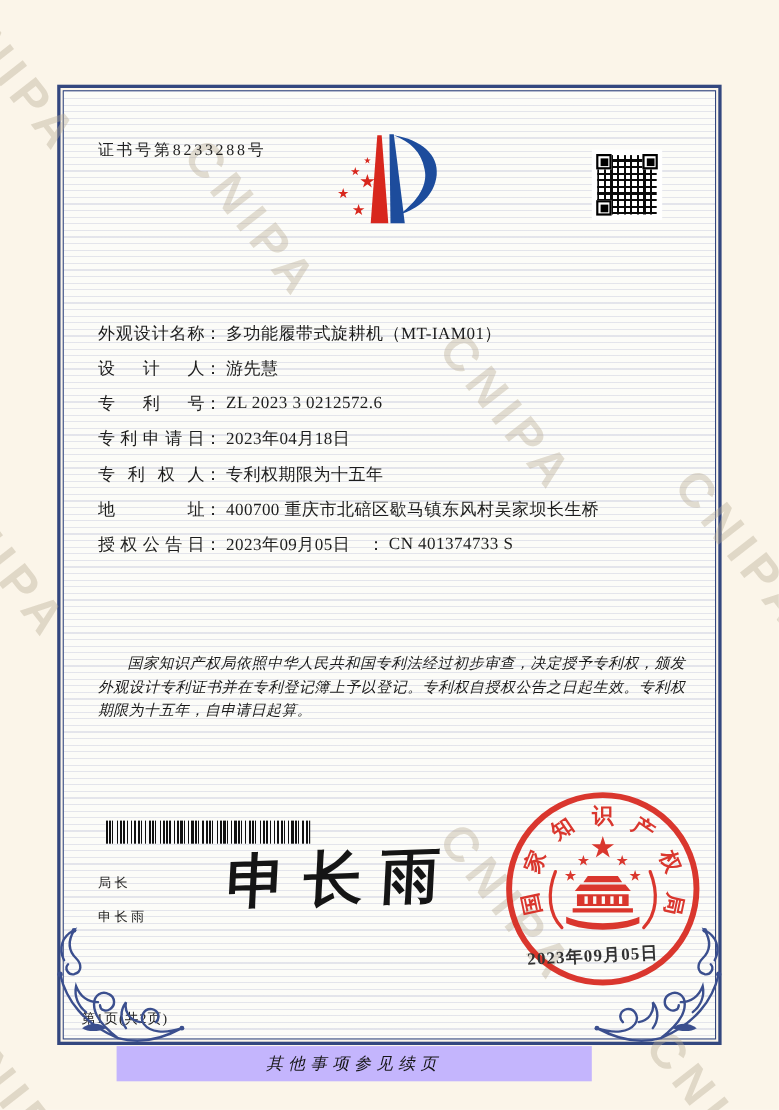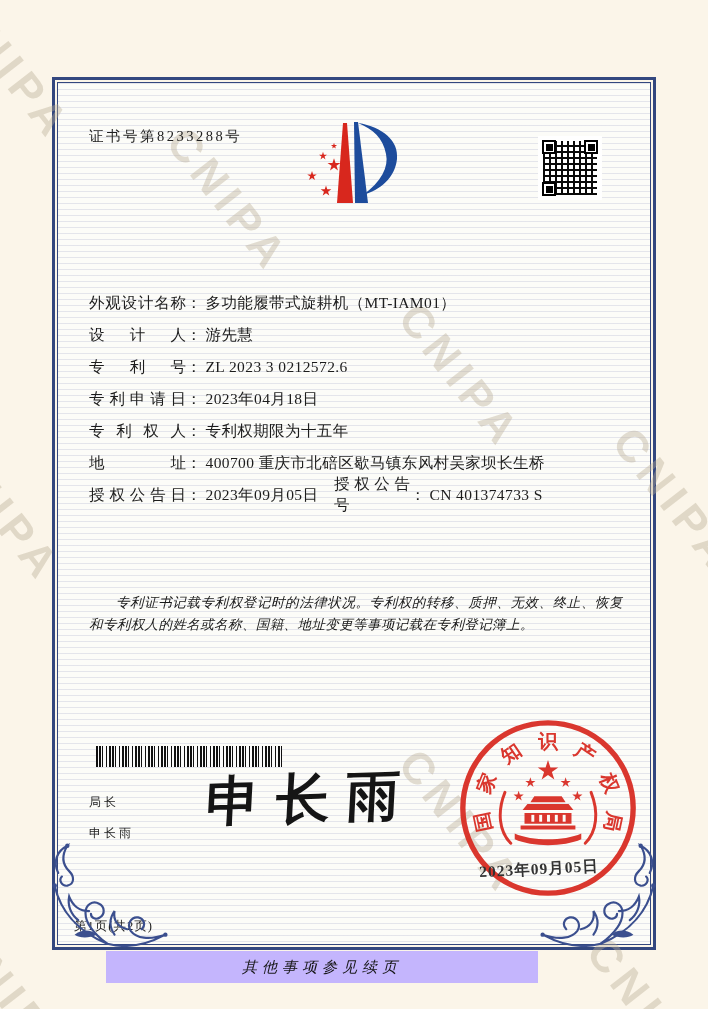--- a/index.html
+++ b/index.html
@@ -205,29 +205,28 @@
             <span class="fcolon">：</span>
             <span class="fvalue">400700 重庆市北碚区歇马镇东风村吴家坝长生桥</span>
         </div>
         <div class="frow">
           <span class="pair pair-first">
             <span class="flabel">授权公告日</span>
               <span class="fcolon">：</span>
               <span class="fvalue">2023年09月05日</span>
           </span>
           <span class="pair">
-            <span class="flabel-sm">授权公告号</span>
               <span class="fcolon">：</span>
               <span class="fvalue">CN 401374733 S</span>
           </span>
         </div>
       </div>
 
       <div class="paras">
-        <p>专利证书记载专利权登记时的法律状况。专利权的转移、质押、无效、终止、恢复和专利权人的姓名或名称、国籍、地址变更等事项记载在专利登记簿上。</p>
+        <p>国家知识产权局依照中华人民共和国专利法经过初步审查，决定授予专利权，颁发外观设计专利证书并在专利登记簿上予以登记。专利权自授权公告之日起生效。专利权期限为十五年，自申请日起算。</p>
       </div>
 
       <div class="barcode"></div>
 
       <div class="sig-title">局长</div>
       <div class="sig-name">申长雨</div>
       <div class="autograph">申长雨</div>
 
       <svg class="seal" viewBox="0 0 190 190">
         <circle cx="95" cy="95" r="87" fill="none" stroke="#d8271d" stroke-width="5.5"></circle>

